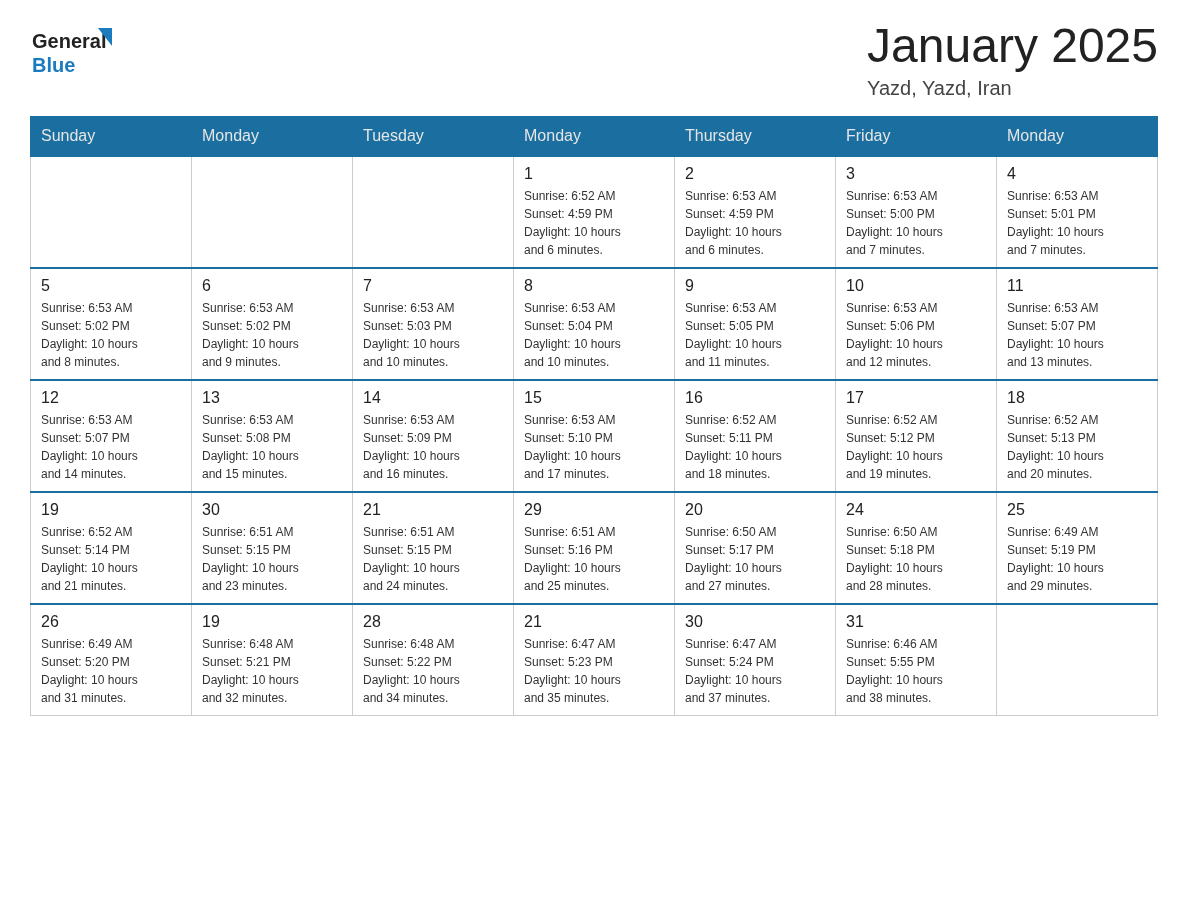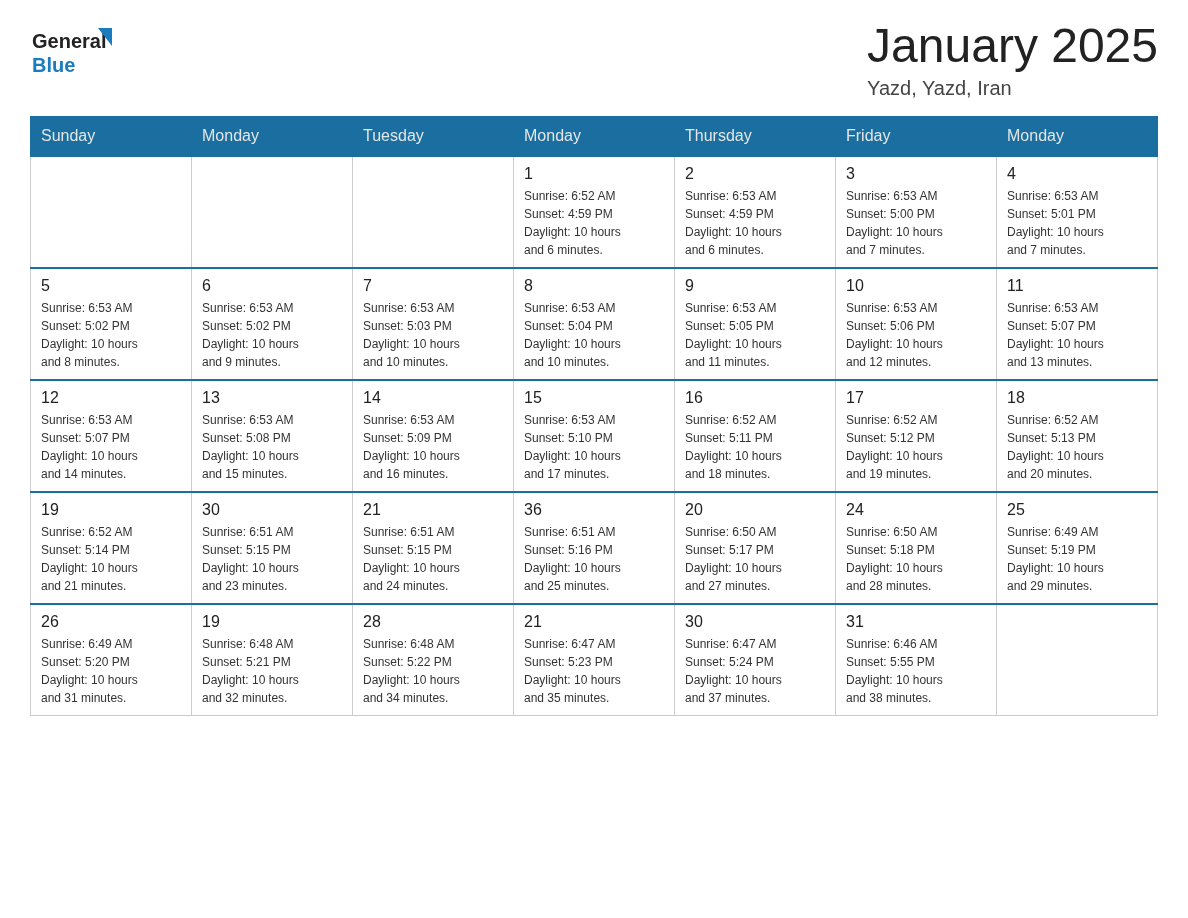--- a/index.html
+++ b/index.html
@@ -256,21 +256,21 @@
 and 23 minutes.</div>
         </td>
         <td>
           <span class="day-number">21</span>
           <div class="day-info" style="white-space: pre-line;">Sunrise: 6:51 AM
 Sunset: 5:15 PM
 Daylight: 10 hours
 and 24 minutes.</div>
         </td>
         <td>
-          <span class="day-number">36</span>
+          <span class="day-number">29</span>
           <div class="day-info" style="white-space: pre-line;">Sunrise: 6:51 AM
 Sunset: 5:16 PM
 Daylight: 10 hours
 and 25 minutes.</div>
         </td>
         <td>
           <span class="day-number">20</span>
           <div class="day-info" style="white-space: pre-line;">Sunrise: 6:50 AM
 Sunset: 5:17 PM
 Daylight: 10 hours

